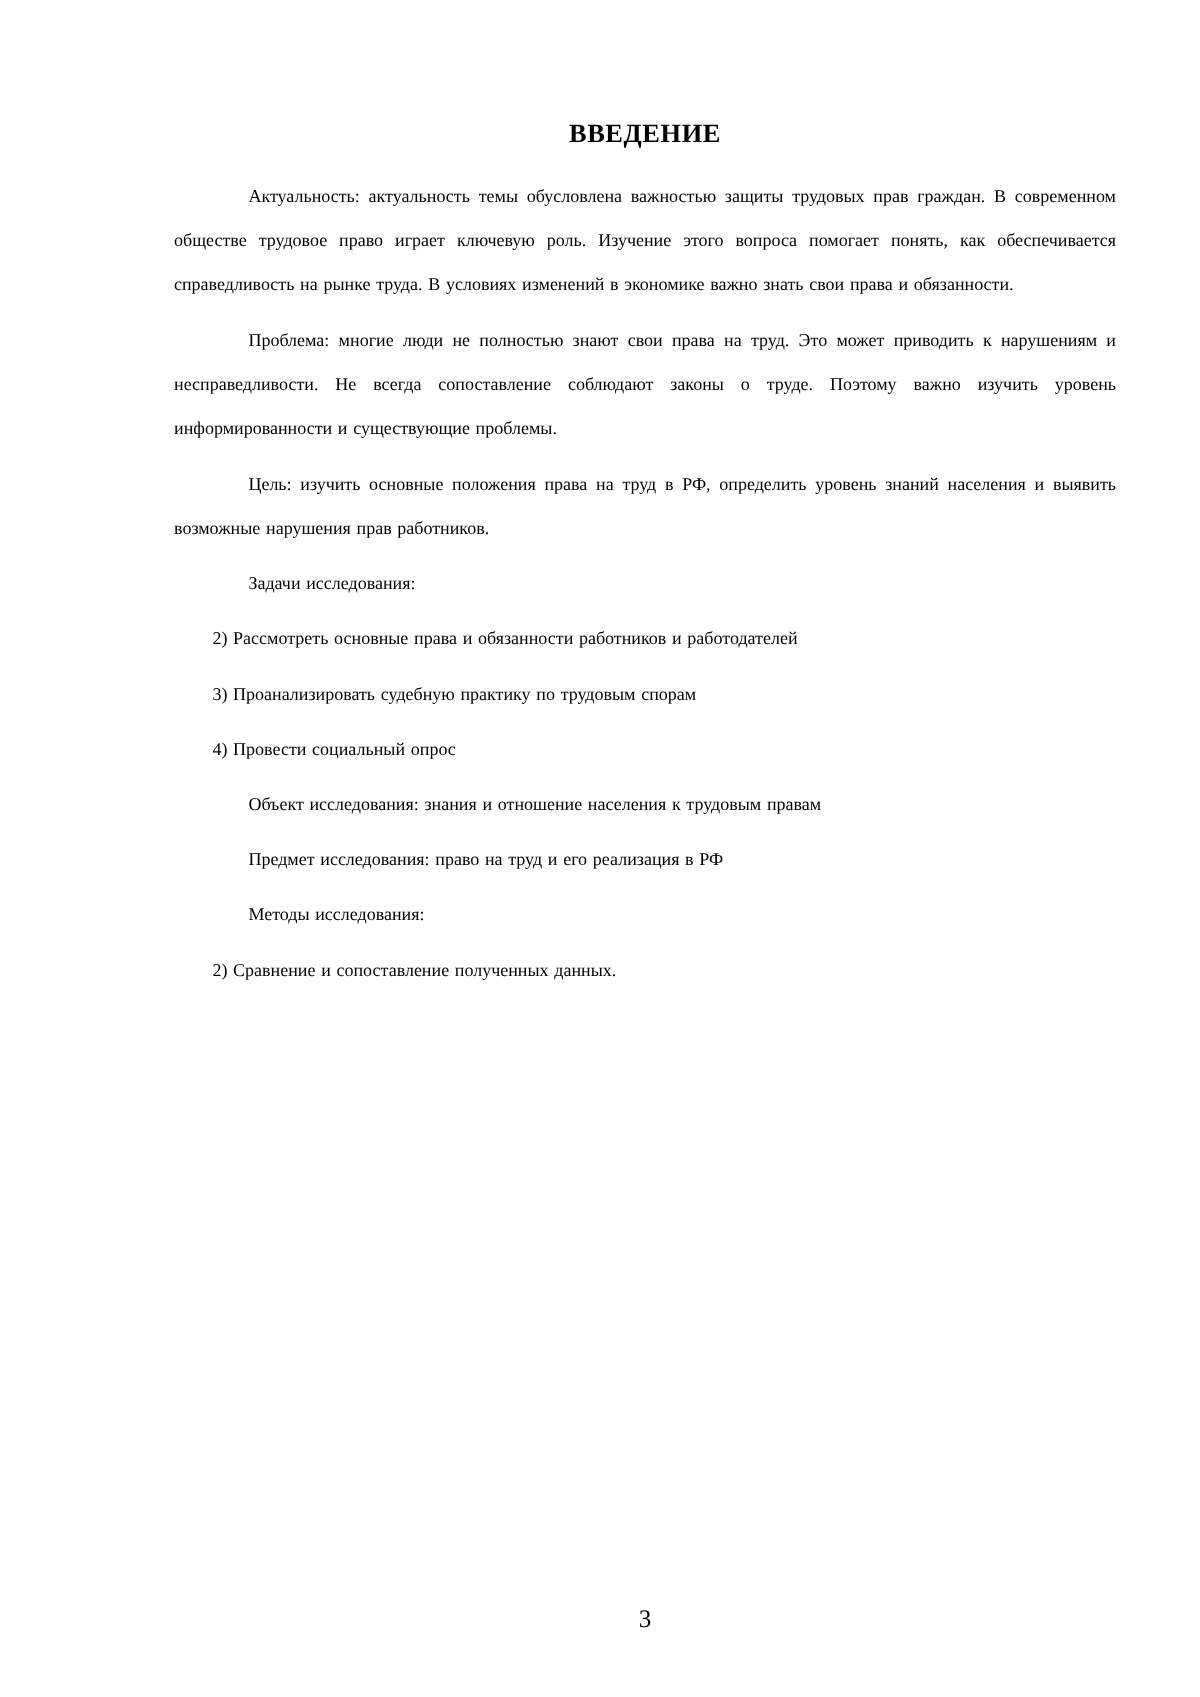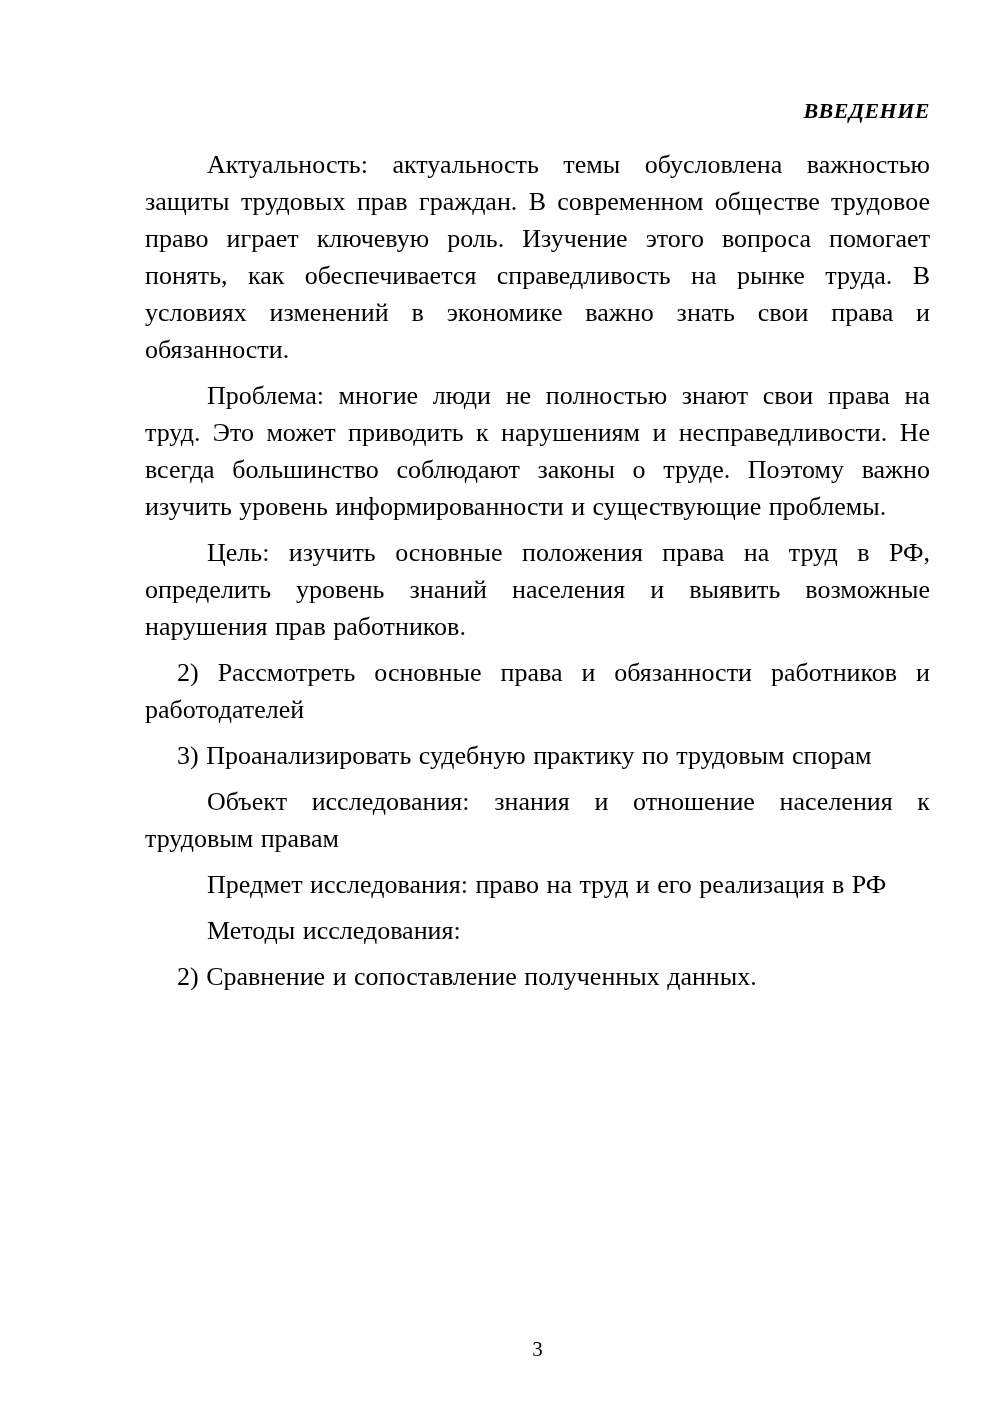--- a/index.html
+++ b/index.html
@@ -14,27 +14,26 @@
   }
   .page {
     width: 1000px;
     height: 1414px;
     padding: 98px 70px 0 145px;
     position: relative;
   }
   .title {
     font-size: 22px;
     font-weight: bold;
-    text-align: right;
+    text-align: center;
     letter-spacing: 0.5px;
     margin-bottom: 22px;
-    font-style: italic;
   }
   .para {
-    font-size: 26px;
+    font-size: 15px;
     line-height: 37px;
     text-align: justify;
     text-indent: 62px;
     margin-bottom: 9px;
     word-spacing: 1px;
   }
   .list-item {
     text-indent: 32px;
   }
   .page-number {
@@ -48,30 +47,32 @@
 </style>
 </head>
 <body>
 
 <div class="page">
 
   <h1 class="title">ВВЕДЕНИЕ</h1>
 
   <p class="para">Актуальность: актуальность темы обусловлена важностью защиты трудовых прав граждан. В современном обществе трудовое право играет ключевую роль. Изучение этого вопроса помогает понять, как обеспечивается справедливость на рынке труда. В условиях изменений в экономике важно знать свои права и обязанности.</p>
 
-  <p class="para">Проблема: многие люди не полностью знают свои права на труд. Это может приводить к нарушениям и несправедливости. Не всегда большинство соблюдают законы о труде. Поэтому важно изучить уровень информированности и существующие проблемы.</p>
+  <p class="para">Проблема: многие люди не полностью знают свои права на труд. Это может приводить к нарушениям и несправедливости. Не всегда сопоставление соблюдают законы о труде. Поэтому важно изучить уровень информированности и существующие проблемы.</p>
 
   <p class="para">Цель: изучить основные положения права на труд в РФ, определить уровень знаний населения и выявить возможные нарушения прав работников.</p>
 
+  <p class="para">Задачи исследования:</p>
 
 
   <p class="para list-item">2) Рассмотреть основные права и обязанности работников и работодателей</p>
 
   <p class="para list-item">3) Проанализировать судебную практику по трудовым спорам</p>
 
+  <p class="para list-item">4) Провести социальный опрос</p>
 
 
   <p class="para">Объект исследования: знания и отношение населения к трудовым правам</p>
 
   <p class="para">Предмет исследования: право на труд и его реализация в РФ</p>
 
 
   <p class="para">Методы исследования:</p>
 
 

